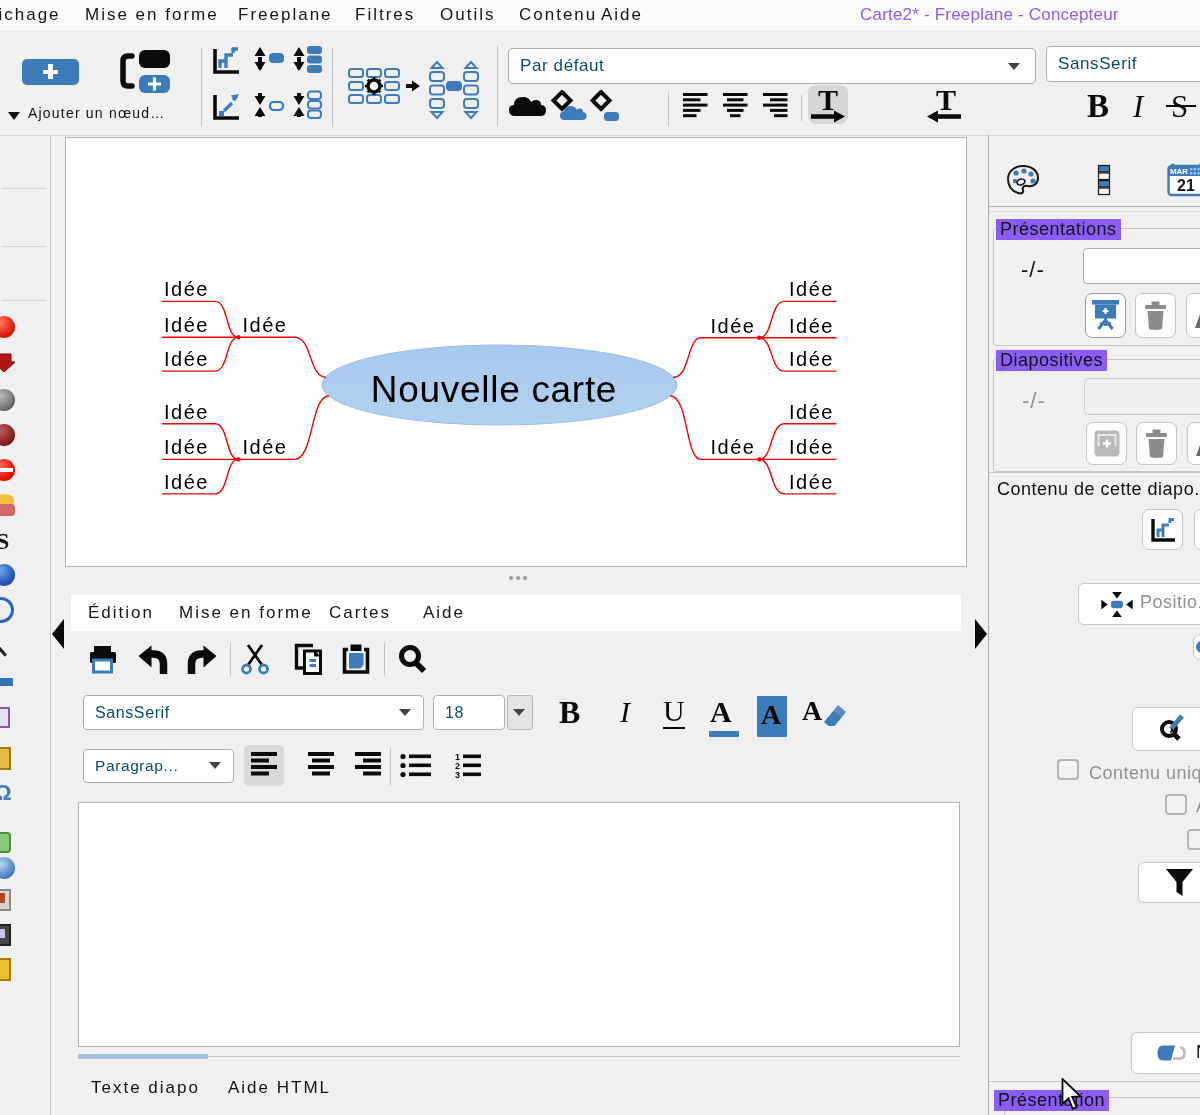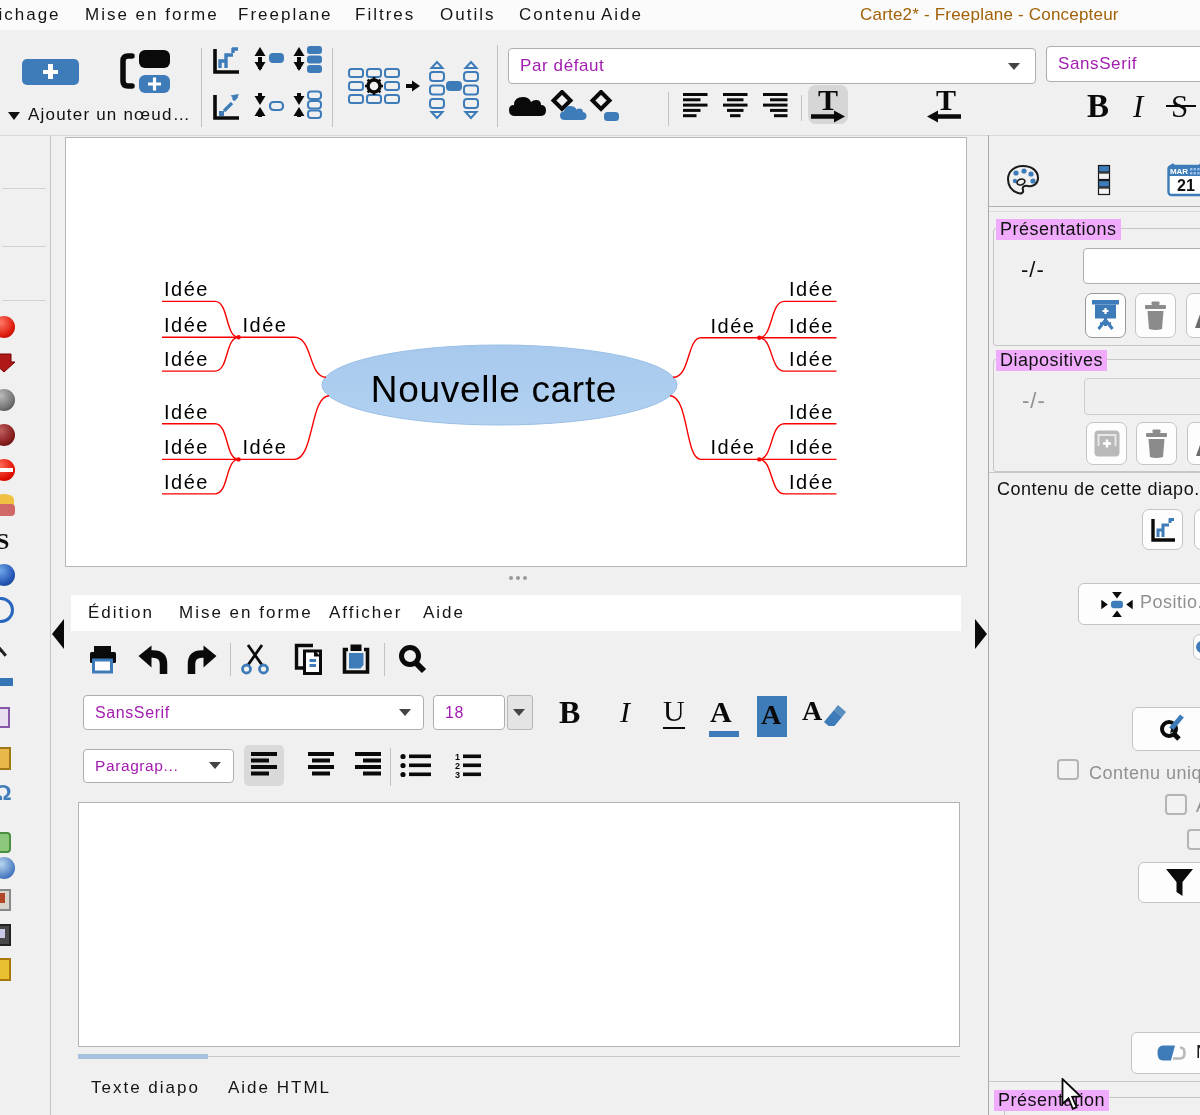--- a/index.html
+++ b/index.html
@@ -1,23 +1,23 @@
 <!DOCTYPE html>
 <html><head><meta charset="utf-8">
 <style>
 html,body{margin:0;padding:0}
 body{width:1200px;height:1115px;background:#f0f0f0;font-family:"Liberation Sans",sans-serif;position:relative;overflow:hidden}
 .abs{position:absolute}
 .vsep{position:absolute;width:1px;background:#c3c3c3}
 .menu{position:absolute;top:5px;font-size:17px;letter-spacing:2px;color:#151515;white-space:nowrap}
-.gray{color:#a16207}
+.gray{color:#8b5cf6}
 .combo{position:absolute;background:#fff;border:1px solid #aeaeae;border-radius:4px;box-sizing:border-box}
-.combo .txt{position:absolute;left:11px;top:50%;transform:translateY(-50%);font-size:16px;letter-spacing:0.6px;color:#a21caf;white-space:nowrap}
+.combo .txt{position:absolute;left:11px;top:50%;transform:translateY(-50%);font-size:16px;letter-spacing:0.6px;color:#0c4a6e;white-space:nowrap}
 .darr{position:absolute;width:0;height:0;border-left:6px solid transparent;border-right:6px solid transparent;border-top:7px solid #444}
-.gtitle{position:absolute;font-size:18px;letter-spacing:0.5px;color:#111;background:#f0abfc;padding:0 4px;white-space:nowrap;z-index:3}
+.gtitle{position:absolute;font-size:18px;letter-spacing:0.5px;color:#111;background:#8b5cf6;padding:0 4px;white-space:nowrap;z-index:3}
 .gbox{position:absolute;border:1px solid #c6c6c6;border-radius:3px}
 .btn{position:absolute;background:#fdfdfd;border:1px solid #c4c4c4;border-radius:7px;box-sizing:border-box}
 .cb{position:absolute;width:22px;height:21px;background:#f2f2f2;border:2px solid #b4b4b4;border-radius:4px;box-sizing:border-box}
 .ptxt{position:absolute;font-size:18px;letter-spacing:0.5px;color:#111;white-space:nowrap}
 .ptxtg{position:absolute;font-size:18px;letter-spacing:0.5px;color:#909090;white-space:nowrap}
 </style></head>
 <body>
 
 <div class="abs" style="left:0;top:0;width:1200px;height:30px;background:#fbfbfb"></div>
 <div class="menu" style="left:-28px">Affichage</div>
@@ -26,21 +26,21 @@
 <div class="menu" style="left:355px">Filtres</div>
 <div class="menu" style="left:440px">Outils</div>
 <div class="menu" style="left:519px">Contenu</div>
 <div class="menu" style="left:601px">Aide</div>
 <div class="menu gray" style="left:860px;letter-spacing:0.2px">Carte2* - Freeplane - Concepteur</div>
 
 <div class="abs" style="left:22px;top:59px;width:57px;height:26px;background:#3e7cb9;border-radius:5px"></div>
 <div class="abs" style="left:43px;top:69.5px;width:15px;height:4.5px;background:#fff"></div>
 <div class="abs" style="left:48.2px;top:64.2px;width:4.5px;height:15px;background:#fff"></div>
 <div class="abs" style="left:8px;top:112px;width:0;height:0;border-left:6px solid transparent;border-right:6px solid transparent;border-top:8px solid #111"></div>
-<div class="abs" style="left:28px;top:105px;font-size:17px;letter-spacing:1.2px;color:#111;white-space:nowrap">Ajouter un nœud…</div>
+<div class="abs" style="left:28px;top:105px;font-size:14px;letter-spacing:1.2px;color:#111;white-space:nowrap">Ajouter un nœud…</div>
 
 <svg class="abs" style="left:118px;top:48px" width="56" height="46" viewBox="0 0 56 46">
  <path d="M14 8 L10 8 Q5 8 5 13 L5 33 Q5 38 10 38 L14 38" fill="none" stroke="#0a0a0a" stroke-width="5.5" stroke-linecap="round"></path>
  <rect x="21" y="2" width="31" height="18" rx="6" fill="#0a0a0a"></rect>
  <rect x="21" y="27" width="31" height="18" rx="6" fill="#3e7cb9"></rect>
  <path d="M30 36 h13 M36.5 29.5 v13" stroke="#fff" stroke-width="3.2"></path>
 </svg>
 <div class="vsep" style="left:201px;top:48px;height:79px"></div>
 
 <svg class="abs" style="left:211px;top:45px" width="112" height="78" viewBox="0 0 112 78">
@@ -273,21 +273,21 @@
 <div class="abs" style="left:509px;top:576px;width:4px;height:4px;border-radius:50%;background:#9a9a9a"></div>
 <div class="abs" style="left:516px;top:576px;width:4px;height:4px;border-radius:50%;background:#9a9a9a"></div>
 <div class="abs" style="left:523px;top:576px;width:4px;height:4px;border-radius:50%;background:#9a9a9a"></div>
 
 <div class="abs" style="left:52px;top:619px;width:0;height:0;border-top:15px solid transparent;border-bottom:15px solid transparent;border-right:12px solid #0a0a0a"></div>
 <div class="abs" style="left:975px;top:619px;width:0;height:0;border-top:15px solid transparent;border-bottom:15px solid transparent;border-left:12px solid #0a0a0a"></div>
 
 <div class="abs" style="left:71px;top:595px;width:890px;height:36px;background:#fff"></div>
 <div class="menu" style="left:88px;top:603px">Édition</div>
 <div class="menu" style="left:179px;top:603px">Mise en forme</div>
-<div class="menu" style="left:329px;top:603px">Afficher</div>
+<div class="menu" style="left:329px;top:603px">Cartes</div>
 <div class="menu" style="left:423px;top:603px">Aide</div>
 
 <svg class="abs" style="left:88px;top:643px" width="345" height="34" viewBox="0 0 345 34">
 
  <g>
   <rect x="6" y="3" width="17" height="7" fill="#0a0a0a"></rect>
   <rect x="2" y="9" width="26" height="11" rx="1.5" fill="#0a0a0a"></rect>
   <rect x="24" y="11" width="3" height="3" fill="#0a0a0a"></rect>
   <rect x="5.5" y="17" width="18" height="12" fill="#fff" stroke="#3e7cb9" stroke-width="3"></rect>
  </g>

